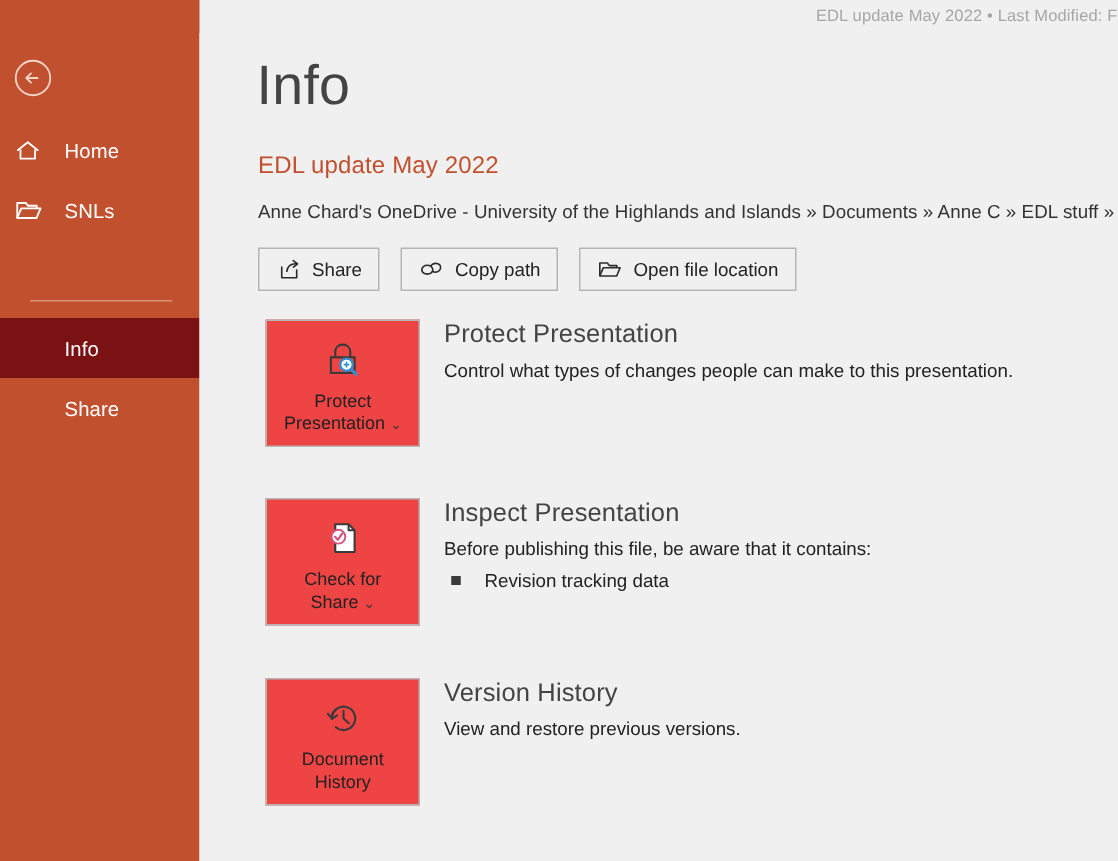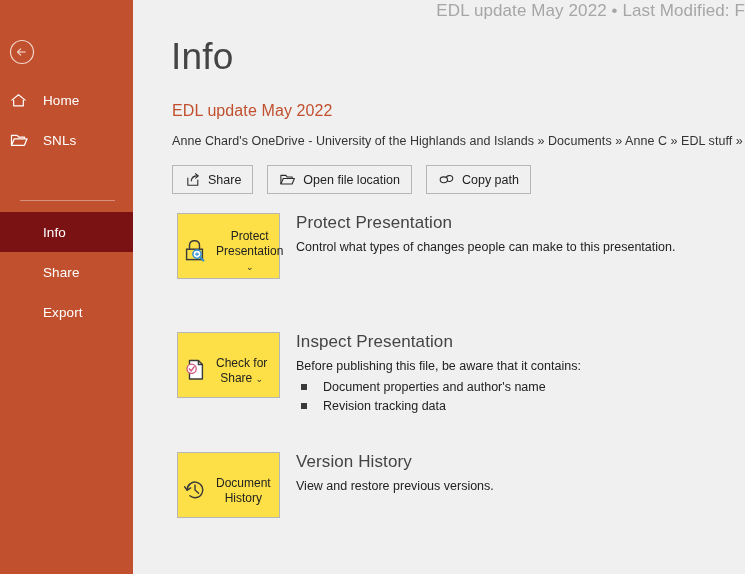--- a/index.html
+++ b/index.html
@@ -22,21 +22,21 @@
     top: 0; left: 133px; right: 0;
     height: 22px;
     display: flex;
     align-items: center;
     justify-content: flex-end;
     padding-right: 0px;
     background: #f0f0f0;
     overflow: hidden;
   }
   #titlebar .tb-text {
-    font-size: 17px;
+    font-size: 11px;
     color: #a6a6a6;
     white-space: nowrap;
     letter-spacing: 0.1px;
   }
 
   
   #sidebar {
     position: absolute;
     top: 0; left: 0;
     width: 133px;
@@ -173,25 +173,25 @@
   }
   #feature-protect { top: 191px; }
   #feature-inspect { top: 310px; }
   #feature-version { top: 430px; }
 
   .feature-tile {
     position: absolute;
     left: 0;
     top: 0;
     width: 103px;
-    height: 66px;
+    height: 85px;
     border: 1px solid #b6b6b6;
-    background: #fde047;
-    display: flex;
-    flex-direction: row;
+    background: #ef4444;
+    display: flex;
+    flex-direction: column;
     align-items: center;
     justify-content: flex-start;
     padding-top: 9px;
     cursor: pointer;
   }
   .feature-tile .tile-icon {
     height: 34px;
     display: flex;
     align-items: center;
     justify-content: center;
@@ -289,23 +289,20 @@
 
   <div id="nav-divider"></div>
 
   <div class="nav-group" id="nav-bottom">
     <div class="nav-item no-icon active">
       <span class="nav-label">Info</span>
     </div>
     <div class="nav-item no-icon">
       <span class="nav-label">Share</span>
     </div>
-    <div class="nav-item no-icon">
-      <span class="nav-label">Export</span>
-    </div>
   </div>
 </div>
 
 <div id="main">
 
   <div id="page-title">Info</div>
 
   <div id="doc-title">EDL update May 2022</div>
 
   <div id="doc-path">Anne Chard's OneDrive - University of the Highlands and Islands » Documents » Anne C » EDL stuff » SNLs</div>
@@ -319,35 +316,35 @@
           <path d="M6.6 9.4 C7.2 5.4 10.2 4 13.3 4.1" fill="none" stroke="#2b2b2b" stroke-width="1.15" stroke-linecap="round"></path>
           <path d="M11.1 1.9 L14.2 4.1 L11.3 6.5" fill="none" stroke="#2b2b2b" stroke-width="1.15" stroke-linejoin="round" stroke-linecap="round"></path>
         </svg>
       </span>
       <span>Share</span>
     </div>
 
     <div class="action-btn">
       <span class="abtn-icon">
         <svg width="17" height="17" viewBox="0 0 18 18">
-          <path d="M2 13.8 V4.6 H7.3 L8.7 6.4 H14 V7.8" fill="none" stroke="#2b2b2b" stroke-width="1.15" stroke-linejoin="round"></path>
-          <path d="M2 13.8 L4.5 7.9 H16.3 L13.9 13.8 Z" fill="none" stroke="#2b2b2b" stroke-width="1.15" stroke-linejoin="round"></path>
-        </svg>
-      </span>
-      <span>Open file location</span>
+          <ellipse cx="6.2" cy="9.3" rx="3.9" ry="3.1" fill="none" stroke="#2b2b2b" stroke-width="1.15"></ellipse>
+          <path d="M8.6 6.6 C10 4.6 13.2 4.3 14.8 5.8 C16.4 7.3 15.6 10 13.4 10.8 C12.2 11.2 10.9 11.1 10 10.5" fill="none" stroke="#2b2b2b" stroke-width="1.15" stroke-linecap="round"></path>
+        </svg>
+      </span>
+      <span>Copy path</span>
     </div>
 
     <div class="action-btn">
       <span class="abtn-icon">
         <svg width="17" height="17" viewBox="0 0 18 18">
-          <ellipse cx="6.2" cy="9.3" rx="3.9" ry="3.1" fill="none" stroke="#2b2b2b" stroke-width="1.15"></ellipse>
-          <path d="M8.6 6.6 C10 4.6 13.2 4.3 14.8 5.8 C16.4 7.3 15.6 10 13.4 10.8 C12.2 11.2 10.9 11.1 10 10.5" fill="none" stroke="#2b2b2b" stroke-width="1.15" stroke-linecap="round"></path>
-        </svg>
-      </span>
-      <span>Copy path</span>
+          <path d="M2 13.8 V4.6 H7.3 L8.7 6.4 H14 V7.8" fill="none" stroke="#2b2b2b" stroke-width="1.15" stroke-linejoin="round"></path>
+          <path d="M2 13.8 L4.5 7.9 H16.3 L13.9 13.8 Z" fill="none" stroke="#2b2b2b" stroke-width="1.15" stroke-linejoin="round"></path>
+        </svg>
+      </span>
+      <span>Open file location</span>
     </div>
   </div>
 
   <div class="feature" id="feature-protect">
     <div class="feature-tile">
       <span class="tile-icon">
         <svg width="34" height="34" viewBox="0 0 34 34">
           <path d="M11.5 15.2 V11.6 C11.5 8.7 13.6 6.8 16.5 6.8 C19.4 6.8 21.5 8.7 21.5 11.6 V15.2" fill="none" stroke="#3a3a3a" stroke-width="1.45"></path>
           <rect x="8.6" y="15.2" width="15.8" height="10.4" fill="none" stroke="#3a3a3a" stroke-width="1.45"></rect>
           <circle cx="19" cy="20.1" r="4.1" fill="#ffffff" stroke="#2f8fd0" stroke-width="1.5"></circle>
@@ -382,21 +379,20 @@
         <span>Share</span>
         <span class="caret">⌄</span>
       </span>
     </div>
     <div class="feature-body">
       <div class="feature-heading">Inspect Presentation</div>
       <div class="feature-desc">Before publishing this file, be aware that it contains:</div>
       <ul class="feature-list">
         <li>
           <span class="bullet"></span>
-          <span>Document properties and author's name</span>
         </li>
         <li>
           <span class="bullet"></span>
           <span>Revision tracking data</span>
         </li>
       </ul>
     </div>
   </div>
 
   <div class="feature" id="feature-version">

